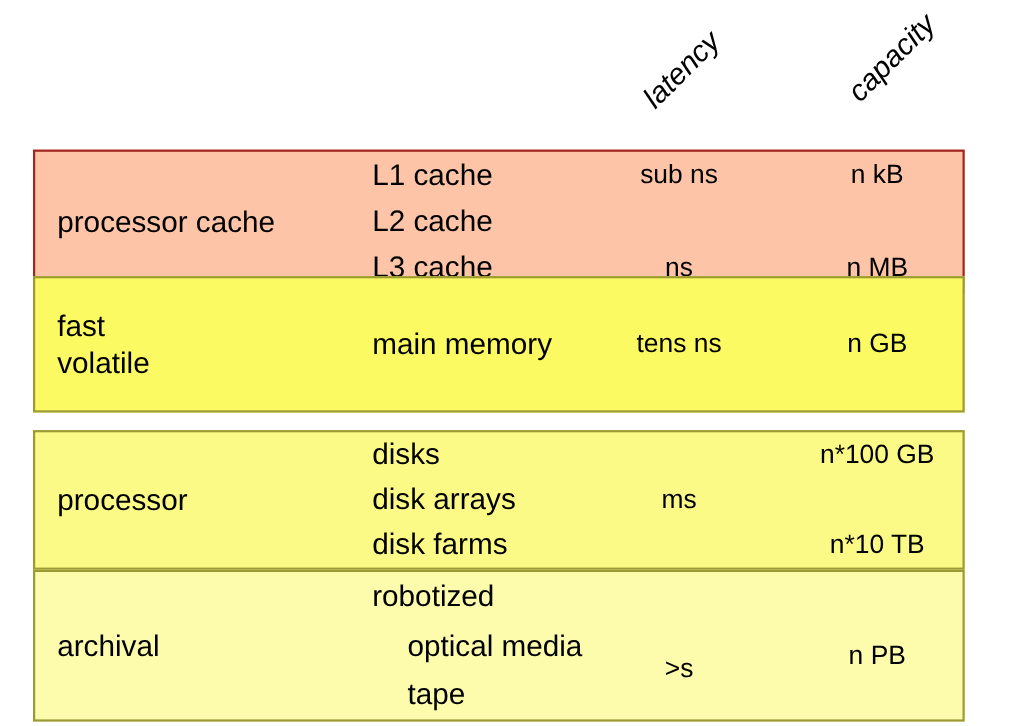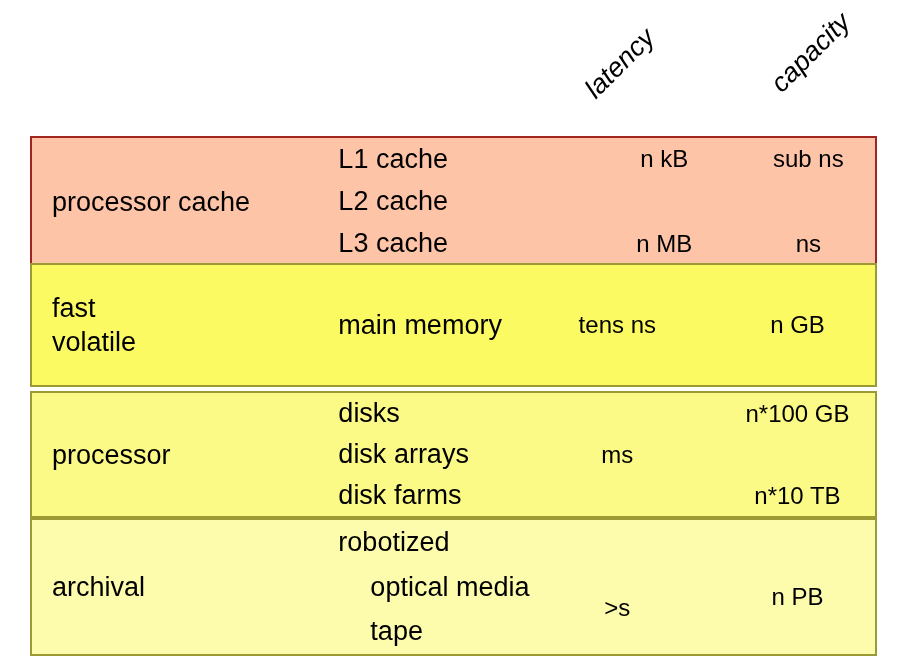--- a/index.html
+++ b/index.html
@@ -42,21 +42,21 @@
     height: 520px;
   }
   .row {
     position: absolute;
     left: 0;
     width: 843px;
     display: flex;
     border: 2px solid;
   }
   .r1 { top: 0;     height: 127px; background: #fec4a7; border-color: #a12622; }
-  .r2 { top: 127px; height: 120px; background: #fcfa62; border-color: #9b9a34; }
+  .r2 { top: 115px; height: 120px; background: #fcfa62; border-color: #9b9a34; }
   .r3 { top: 255px; height: 123px; background: #fcfa86; border-color: #9b9a34; }
   .r4 { top: 382px; height: 134px; background: #fdfbac; border-color: #9b9a34; }
 
   .col {
     display: flex;
     flex-direction: column;
     box-sizing: content-box;
   }
   .cat {
     width: 290px;
@@ -103,36 +103,36 @@
         <div class="slot">
             <span>L1 cache</span>
           </div>
         <div class="slot">
             <span>L2 cache</span>
           </div>
         <div class="slot">
             <span>L3 cache</span>
           </div>
       </div>
+      <div class="col lat">
+        <div class="slot">
+            <span>sub ns</span>
+          </div>
+        <div class="slot"></div>
+        <div class="slot">
+            <span>ns</span>
+          </div>
+      </div>
       <div class="col cap">
         <div class="slot">
             <span>n kB</span>
           </div>
         <div class="slot"></div>
         <div class="slot">
             <span>n MB</span>
-          </div>
-      </div>
-      <div class="col lat">
-        <div class="slot">
-            <span>sub ns</span>
-          </div>
-        <div class="slot"></div>
-        <div class="slot">
-            <span>ns</span>
           </div>
       </div>
     </div>
 
     <div class="row r2">
       <div class="col cat">
         <div>fast</div>
         <div>volatile</div>
       </div>
       <div class="col dev center-col">

